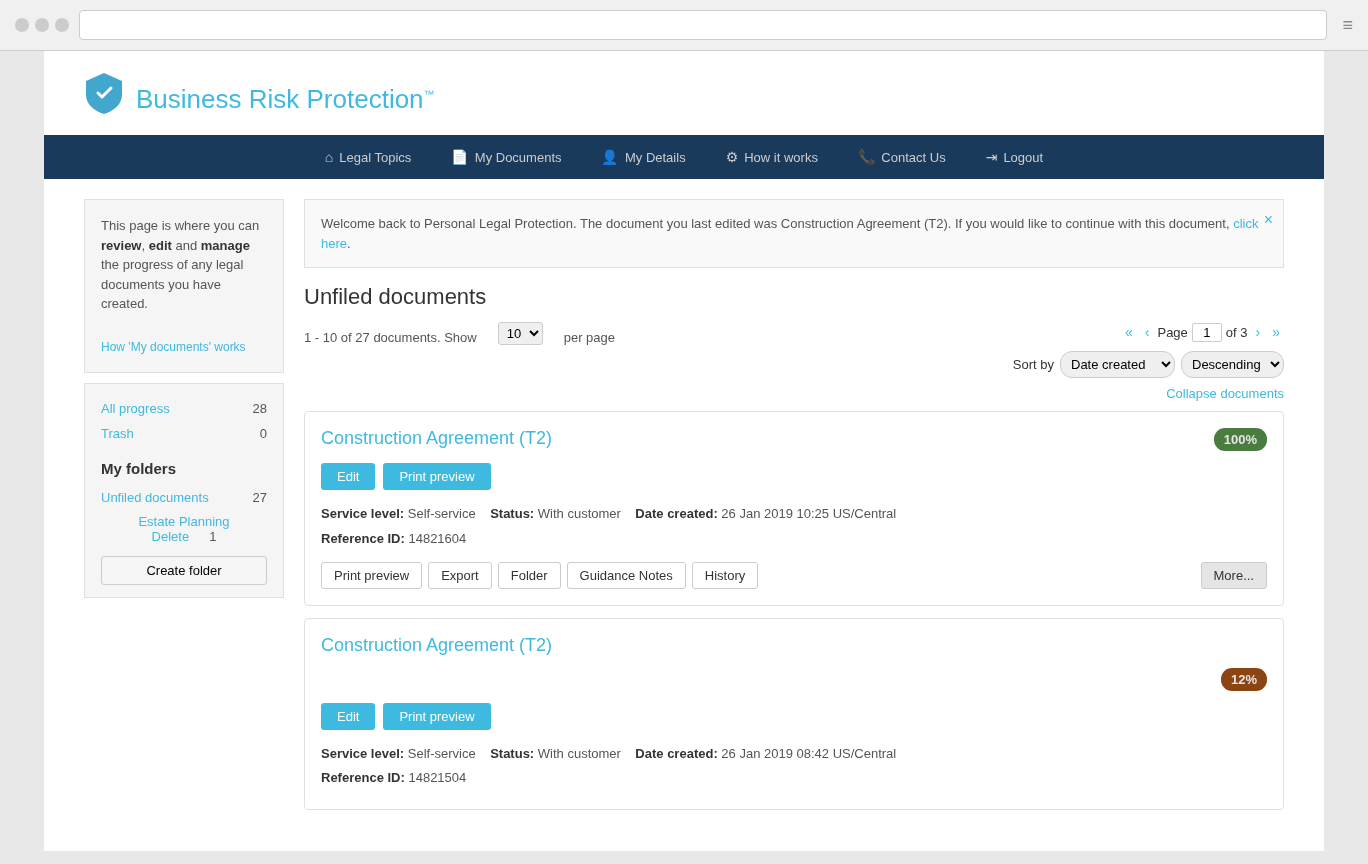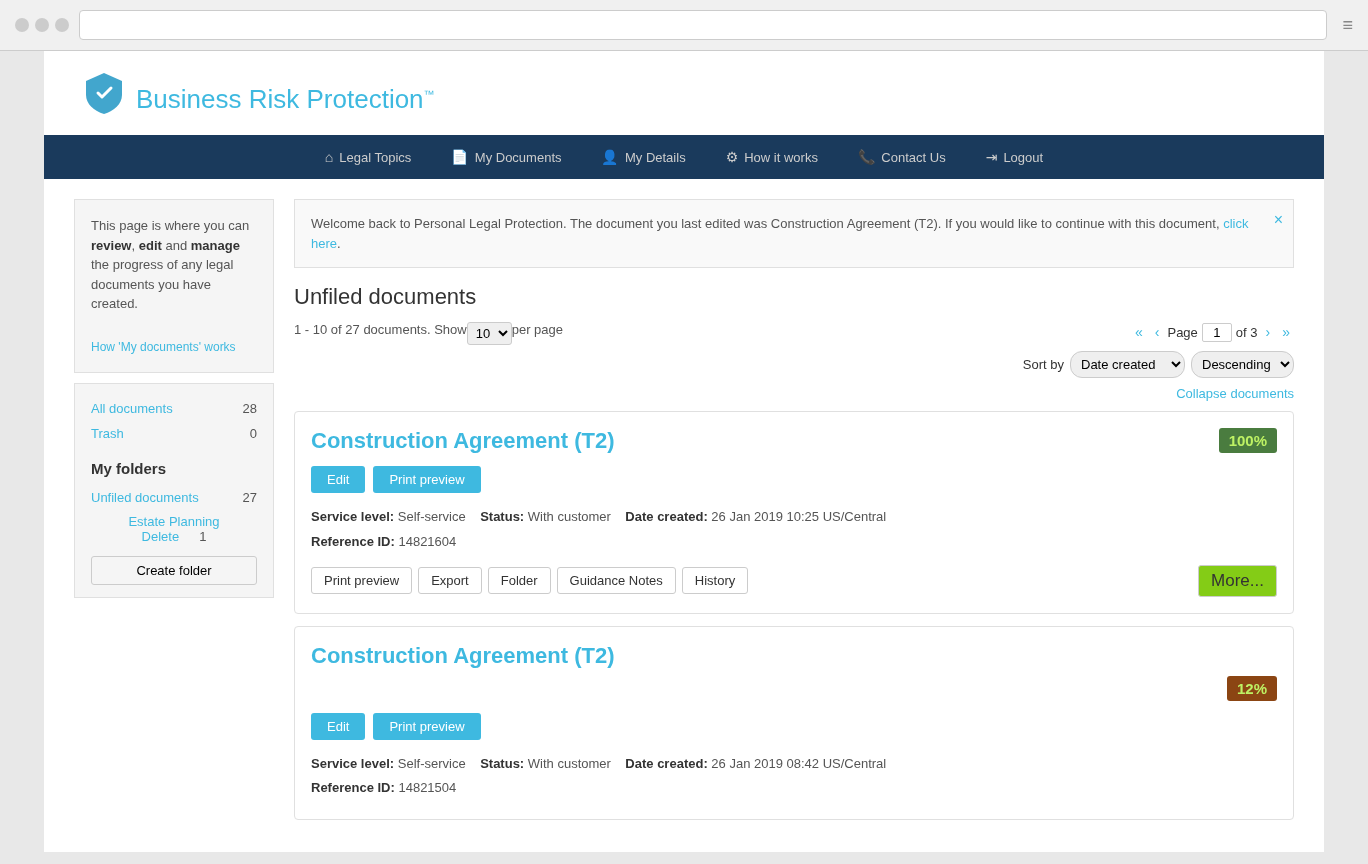--- a/index.html
+++ b/index.html
@@ -62,21 +62,21 @@
       gap: 6px;
       font-size: 13px;
       text-decoration: none;
       transition: color 0.2s;
     }
     .nav-icon { font-size: 14px; }
 
     
     .content-area {
       display: flex;
-      padding: 20px 30px;
+      padding: 20px 40px;
       gap: 20px;
     }
 
     
     .sidebar { width: 200px; flex-shrink: 0; }
     .sidebar-info {
       background: #f5f5f5;
       border: 1px solid #e0e0e0;
       padding: 16px;
       font-size: 13px;
@@ -145,21 +145,21 @@
       position: absolute;
       top: 8px;
       right: 10px;
       color: #3eb9e0;
       cursor: pointer;
       font-size: 16px;
     }
 
     
     .section-title { font-size: 22px; color: #333; font-weight: normal; margin-bottom: 12px; }
-    .docs-info { font-size: 13px; color: #555; display: flex; align-items: flex-start; gap: 0; }
+    .docs-info { font-size: 13px; color: #555; display: flex; align-items: flex-end; gap: 21px; }
     .docs-info select {
       padding: 2px 4px;
       border: 1px solid #ccc;
       border-radius: 3px;
       font-size: 13px;
     }
     .pagination { display: flex; align-items: center; gap: 4px; font-size: 13px; }
     .pagination-btn {
       border: none;
       background: none;
@@ -201,26 +201,26 @@
       border-radius: 4px;
       padding: 16px;
       margin-bottom: 12px;
     }
     .doc-card-header {
       display: flex;
       justify-content: space-between;
       align-items: flex-start;
       margin-bottom: 12px;
     }
-    .doc-title { font-size: 22px; color: #3eb9e0; font-weight: bold; cursor: pointer; }
+    .doc-title { font-size: 18px; color: #3eb9e0; font-weight: normal; cursor: pointer; }
     .progress-badge {
-      color: #bef264;
+      color: #e5e5e5;
       padding: 4px 10px;
-      border-radius: 3px;
-      font-size: 15px;
+      border-radius: 11px;
+      font-size: 13px;
       font-weight: bold;
     }
     .progress-100 { background: #4a7c3f; }
     .progress-12 { background: #8b4513; margin-top: 33px; }
 
     .doc-actions-top { display: flex; gap: 8px; margin-bottom: 14px; }
     .btn-edit {
       background: #3eb9e0;
       color: #fff;
       border: none;
@@ -247,26 +247,26 @@
     .btn-outline {
       background: #fff;
       border: 1px solid #ccc;
       padding: 5px 12px;
       border-radius: 3px;
       cursor: pointer;
       font-size: 13px;
       color: #333;
     }
     .btn-more {
-      background: #84cc16;
+      background: #e5e5e5;
       border: 1px solid #ccc;
       padding: 5px 12px;
       border-radius: 3px;
       cursor: pointer;
-      font-size: 17px;
+      font-size: 13px;
       color: #333;
     }
   </style>
 </head>
 <body>
 
 <div class="browser-chrome">
   <div class="browser-dots">
     <div class="browser-dot"></div>
     <div class="browser-dot"></div>
@@ -323,21 +323,21 @@
   <div class="content-area">
 
     <div class="sidebar">
       <div class="sidebar-info">
         <span>This page is where you can </span><strong>review</strong><span>, </span><strong>edit</strong><span> and </span><strong>manage</strong><span> the progress of any legal documents you have created.</span>
         <a class="sidebar-link">How 'My documents' works</a>
       </div>
 
       <div class="sidebar-links">
         <div class="sidebar-nav-item">
-          <span>All documents</span>
+          <span>All progress</span>
           <span class="count">28</span>
         </div>
         <div class="sidebar-nav-item">
           <span>Trash</span>
           <span class="count">0</span>
         </div>
 
         <div class="sidebar-section-title">My folders</div>
 
         <div class="sidebar-nav-item">

